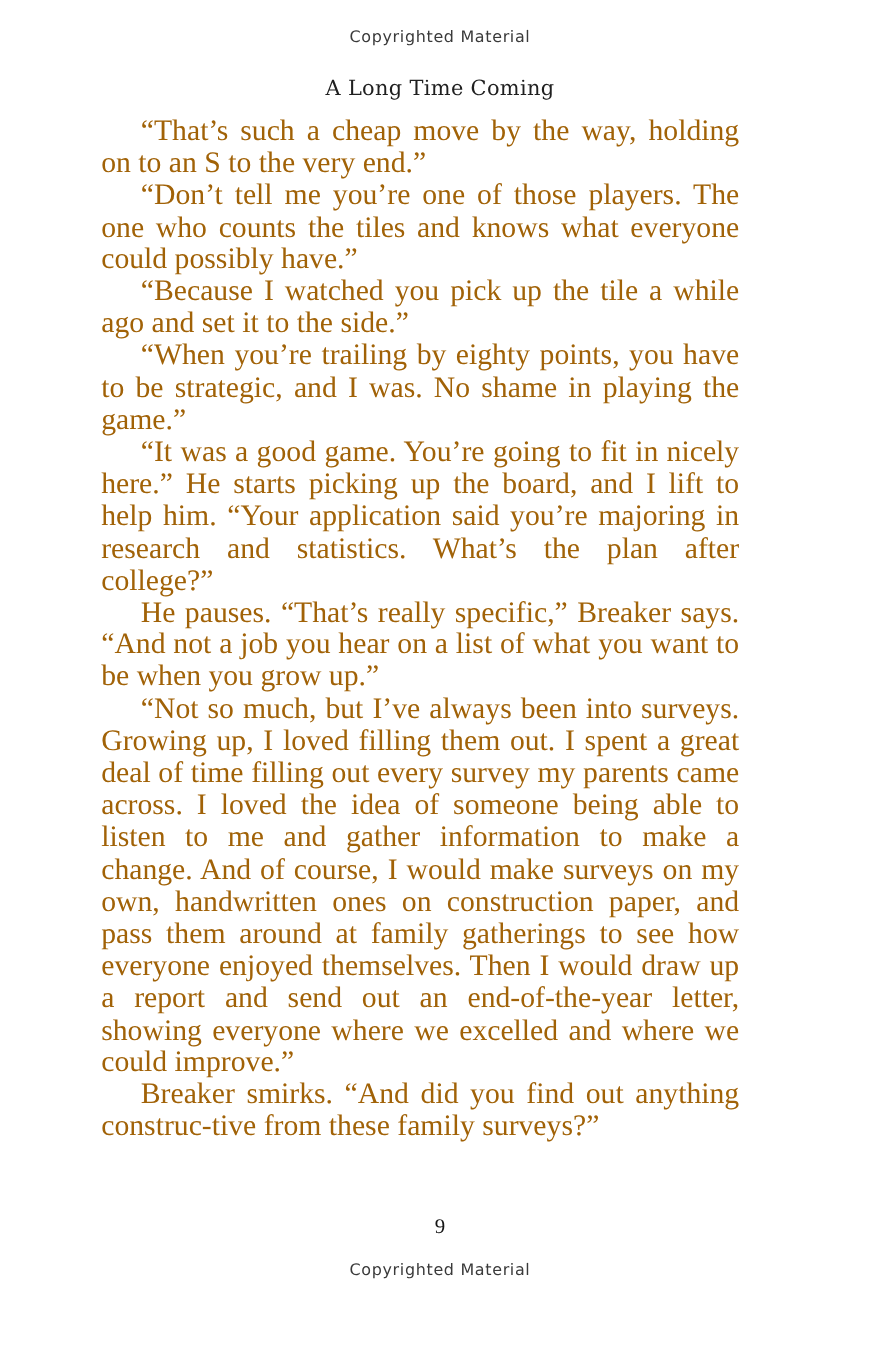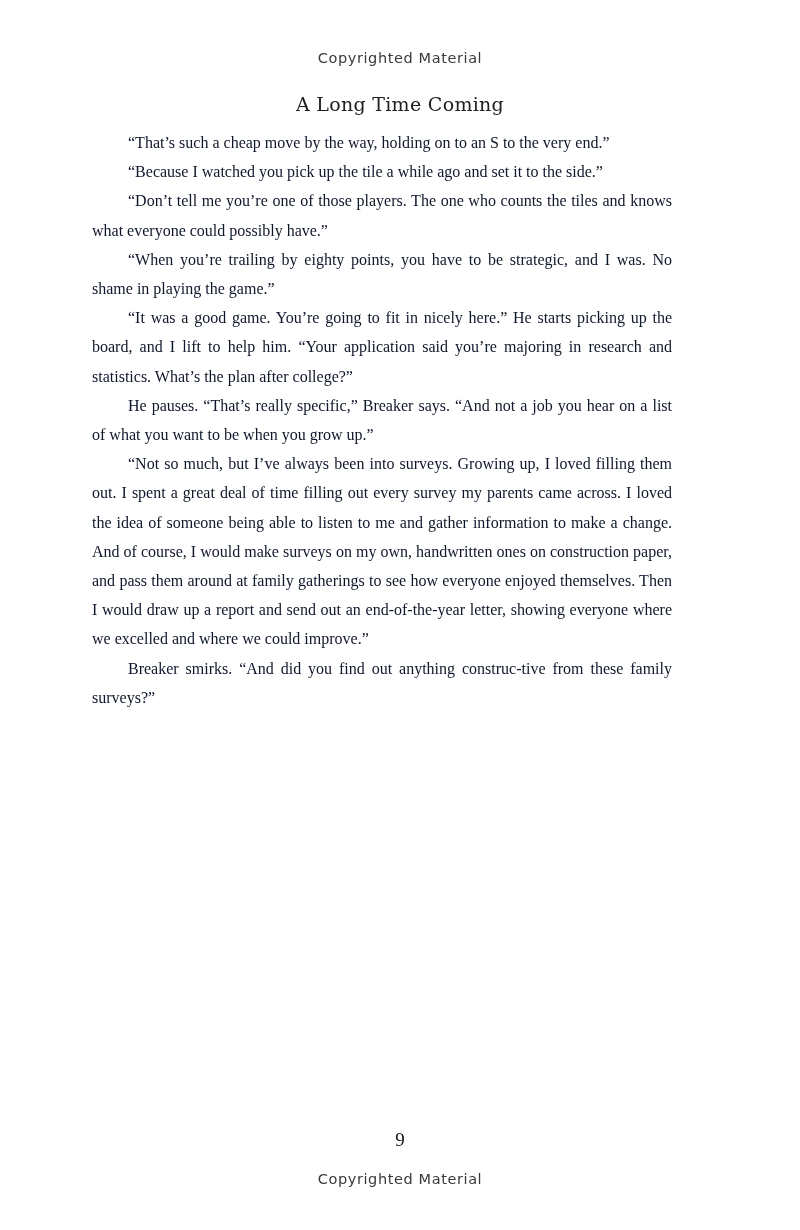--- a/index.html
+++ b/index.html
@@ -12,21 +12,20 @@
     background: #ffffff;
     font-family: "Liberation Serif", serif;
     color: #1a1a1a;
     overflow: hidden;
   }
   .page {
     position: relative;
     width: 800px;
     height: 1185px;
     box-sizing: border-box;
-    margin-top: 24px;
   }
   .watermark-top {
     position: absolute;
     top: 26px;
     left: 0;
     width: 100%;
     text-align: center;
     font-family: "DejaVu Sans", sans-serif;
     font-size: 14.5px;
     letter-spacing: 0.6px;
@@ -52,26 +51,26 @@
     font-family: "DejaVu Serif", serif;
     font-size: 19px;
     letter-spacing: 0.3px;
     color: #202020;
   }
   .body-text {
     position: absolute;
     top: 104px;
     left: 92px;
     width: 580px;
-    font-size: 16px;
+    font-size: 27px;
     line-height: 29.2px;
     text-align: justify;
     text-justify: inter-word;
     hyphens: manual;
-    color: #0f172a;
+    color: #a16207;
   }
   .body-text p {
     margin: 0;
     text-indent: 36px;
   }
   .folio {
     position: absolute;
     bottom: 58px;
     left: 0;
     width: 100%;
@@ -84,22 +83,22 @@
 <body>
 
 <div class="page">
 
   <div class="watermark-top">Copyrighted Material</div>
 
   <div class="running-head">A Long Time Coming</div>
 
   <div class="body-text">
     <p>“That’s such a cheap move by the way, holding on to an S to the very end.”</p>
+    <p>“Don’t tell me you’re one of those players. The one who counts the tiles and knows what everyone could possibly have.”</p>
     <p>“Because I watched you pick up the tile a while ago and set it to the side.”</p>
-    <p>“Don’t tell me you’re one of those players. The one who counts the tiles and knows what everyone could possibly have.”</p>
     <p>“When you’re trailing by eighty points, you have to be strategic, and I was. No shame in playing the game.”</p>
     <p>“It was a good game. You’re going to fit in nicely here.” He starts picking up the board, and I lift to help him. “Your application said you’re majoring in research and statistics. What’s the plan after college?”</p>
     <p>He pauses. “That’s really specific,” Breaker says. “And not a job you hear on a list of what you want to be when you grow up.”</p>
     <p>“Not so much, but I’ve always been into surveys. Growing up, I loved filling them out. I spent a great deal of time filling out every survey my parents came across. I loved the idea of someone being able to listen to me and gather information to make a change. And of course, I would make surveys on my own, handwritten ones on construction paper, and pass them around at family gatherings to see how everyone enjoyed themselves. Then I would draw up a report and send out an end-of-the-year letter, showing everyone where we excelled and where we could improve.”</p>
     <p>Breaker smirks. “And did you find out anything construc-tive from these family surveys?”</p>
   </div>
 
   <div class="folio">9</div>
 
   <div class="watermark-bottom">Copyrighted Material</div>

